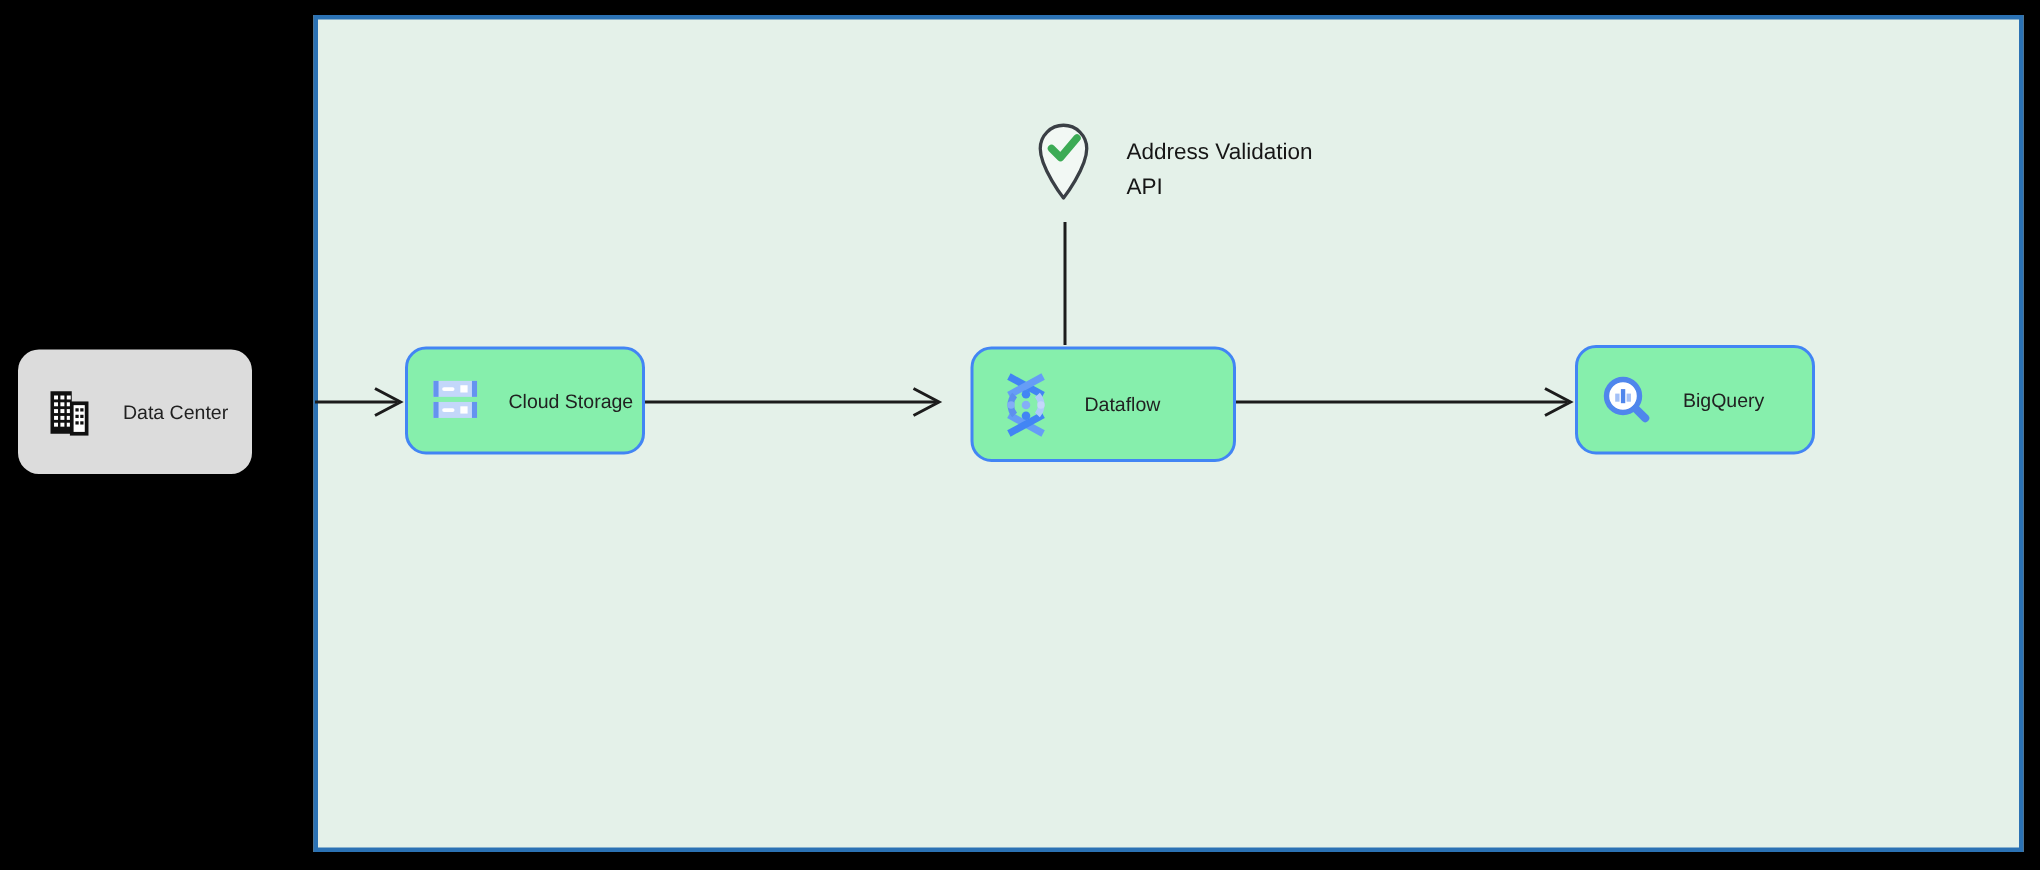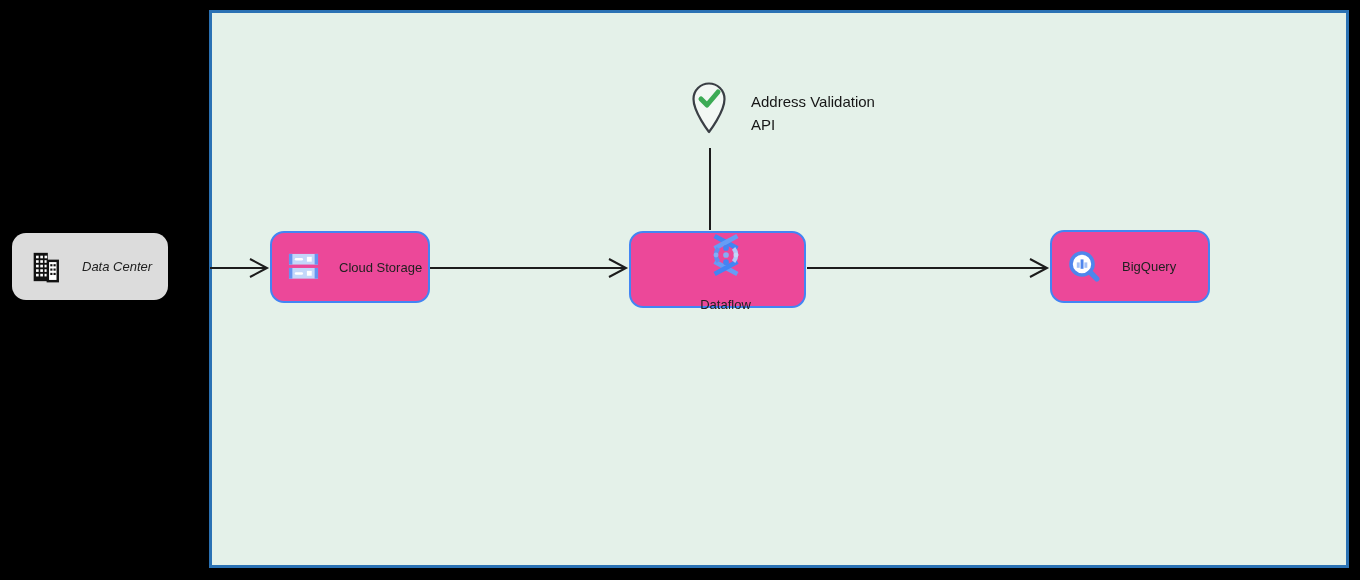--- a/index.html
+++ b/index.html
@@ -9,21 +9,21 @@
   }
   .panel{
     position:absolute;left:209px;top:10px;width:1140px;height:558px;
     box-sizing:border-box;background:#e4f1e9;border:3px solid #2b72b4;
   }
   .connectors{position:absolute;left:0;top:0;width:1360px;height:580px;pointer-events:none;}
   .node{
     position:absolute;box-sizing:border-box;border-radius:14px;
     display:flex;align-items:center;padding-left:16px;gap:20px;
   }
-  .service-node{background:#ec4899;border:2px solid #4285f4;}
+  .service-node{background:#86efac;border:2px solid #4285f4;}
   .external-node{background:#dcdcdc;border:none;}
   .node-label{font-size:13px;color:#212121;white-space:nowrap;}
   .caption{
     position:absolute;color:#161616;font-size:19px;line-height:24px;
     white-space:pre-line;
   }
   .caption.nowrap{white-space:nowrap;}
   .api-label{
     position:absolute;left:751px;top:90px;color:#161616;font-size:15px;
     line-height:23px;white-space:pre-line;
@@ -45,21 +45,21 @@
 
     <line x1="430" y1="268" x2="624" y2="268"></line>
     <path d="M609,259 L626,268 L609,277"></path>
 
     <line x1="807" y1="268" x2="1045" y2="268"></line>
     <path d="M1030,259 L1047,268 L1030,277"></path>
 
     <line x1="710" y1="148" x2="710" y2="230"></line>
   </svg>
 
-  <div class="node external-node" style="left:12px;top:233px;width:156px;height:67px;font-style:italic;">
+  <div class="node external-node" style="left:12px;top:233px;width:156px;height:83px;">
     <span>
       <svg width="34" height="34" viewBox="0 0 36 36">
         <rect x="6" y="3" width="15" height="30" fill="#111"></rect>
         <g fill="#fff">
           <rect x="8.5" y="6" width="2.8" height="2.8"></rect>
             <rect x="13" y="6" width="2.8" height="2.8"></rect>
             <rect x="17.5" y="6" width="2.8" height="2.8"></rect>
           <rect x="8.5" y="10.8" width="2.8" height="2.8"></rect>
             <rect x="13" y="10.8" width="2.8" height="2.8"></rect>
             <rect x="17.5" y="10.8" width="2.8" height="2.8"></rect>
@@ -102,21 +102,21 @@
           <rect x="1" y="16" width="3.5" height="11" fill="#6593ef"></rect>
           <rect x="27.5" y="16" width="3.5" height="11" fill="#6593ef"></rect>
           <rect x="7" y="20.3" width="8.5" height="2.6" rx="1.3" fill="#fff"></rect>
           <rect x="19.5" y="19" width="5" height="5" fill="#fff"></rect>
         </g>
       </svg>
     </span>
     <span class="node-label">Cloud Storage</span>
   </div>
 
-  <div class="node service-node" style="left:629px;top:231px;width:177px;height:77px;flex-direction:column;">
+  <div class="node service-node" style="left:647px;top:231px;width:177px;height:77px;">
     <span>
       <svg width="38" height="44" viewBox="0 0 40 46" fill="none">
         <line x1="8" y1="3" x2="32" y2="16" stroke="#4285f4" stroke-width="5"></line>
         <line x1="32" y1="3" x2="8" y2="16" stroke="#669df6" stroke-width="5"></line>
         <line x1="8" y1="30" x2="32" y2="43" stroke="#669df6" stroke-width="5"></line>
         <line x1="32" y1="30" x2="8" y2="43" stroke="#4285f4" stroke-width="5"></line>
         <path d="M12,16 A10.5 10.5 0 0 0 12,30" stroke="#5e90ee" stroke-width="4.6"></path>
         <path d="M28,16 A10.5 10.5 0 0 1 28,30" stroke="#aecbfa" stroke-width="4.6"></path>
         <circle cx="20" cy="15.5" r="3" fill="#4285f4"></circle>
         <circle cx="20" cy="23" r="3" fill="#84aef6"></circle>

